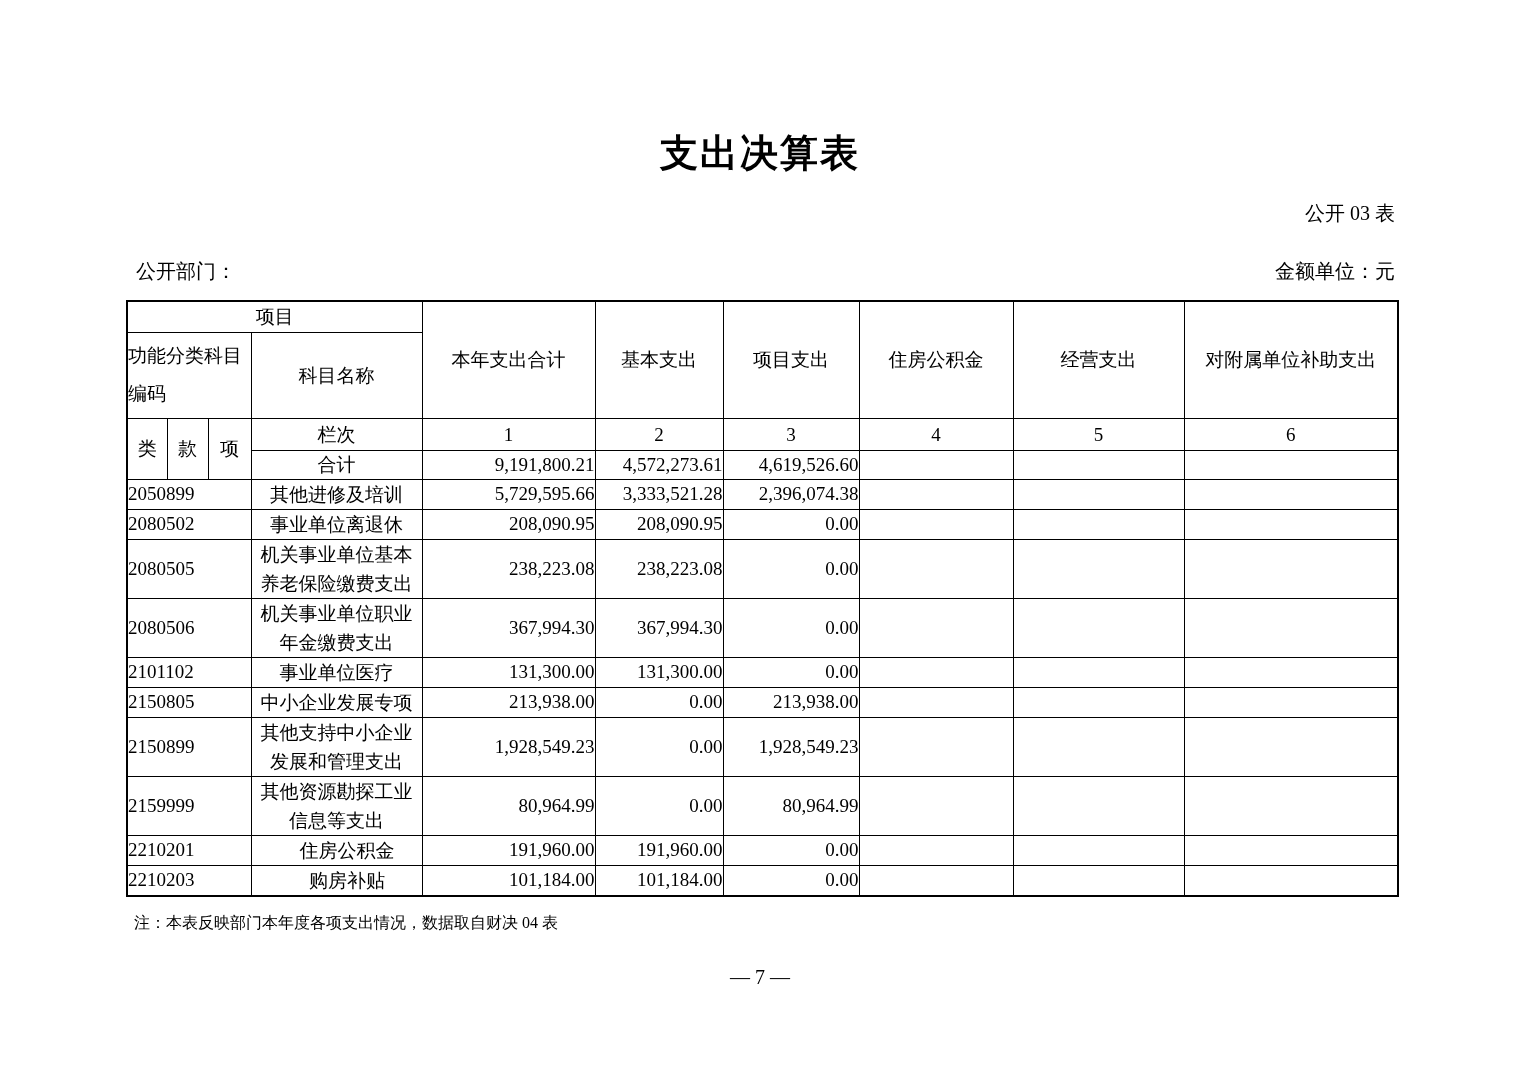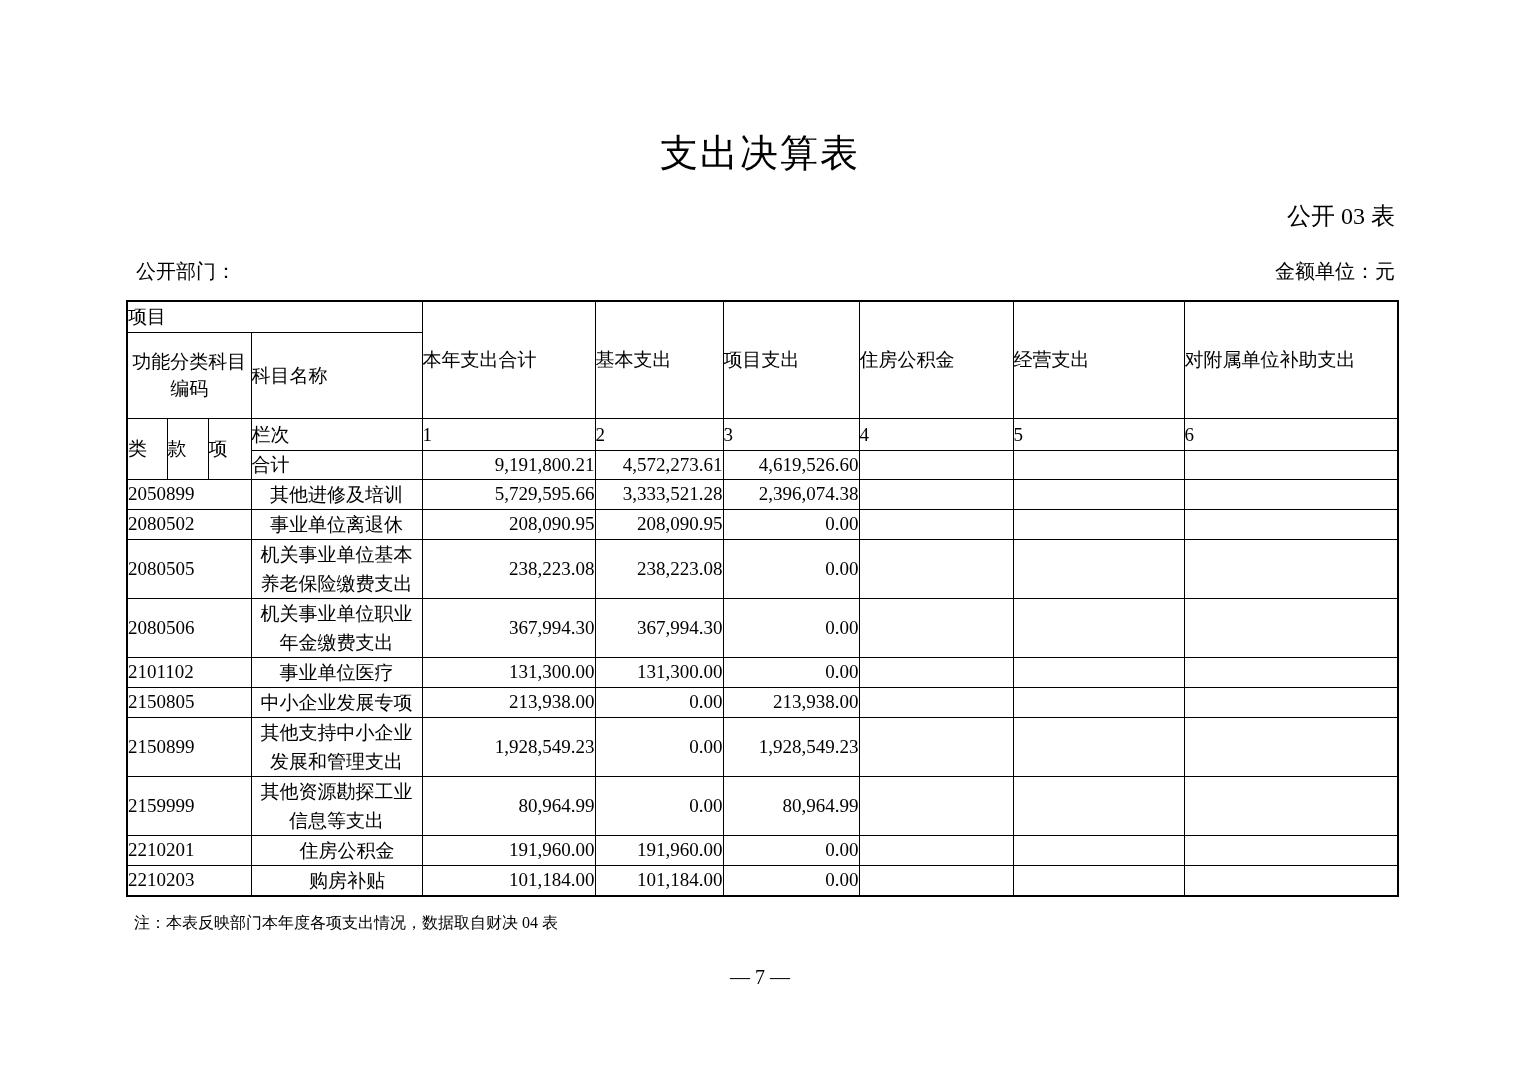--- a/index.html
+++ b/index.html
@@ -13,27 +13,27 @@
     position: relative;
     width: 1520px; height: 1074px;
     background: #ffffff;
     overflow: hidden;
   }
   .doc-title {
     position: absolute;
     top: 128px; left: 0; width: 100%;
     text-align: center;
     font-size: 38px;
-    font-weight: normal;
+    font-weight: bold;
     letter-spacing: 2px;
   }
   .form-label {
     position: absolute;
     top: 200px; right: 125px;
-    font-size: 24px;
+    font-size: 20px;
     text-align: right;
   }
   .meta-row {
     position: absolute;
     top: 258px; left: 136px; right: 125px;
     display: flex;
     justify-content: space-between;
     font-size: 20px;
   }
   table.main-table {
@@ -50,22 +50,22 @@
     vertical-align: middle;
     padding: 0;
     overflow: hidden;
     word-break: break-all;
   }
   tr.r-project   { height: 31px; }
   tr.r-codehead  { height: 86px; }
   tr.r-lanci     { height: 32px; }
   tr.r-total     { height: 29px; }
   tbody#data-rows tr { height: 27px; }
-  .hc { line-height: 27px; margin-left: 10px; }
-  .hc-code { text-align: center; line-height: 27px; padding: 0 12px; }
+  .hc { text-align: center; line-height: 27px; margin-left: 10px; }
+  .hc-code { line-height: 38px; padding: 0 12px; }
   .c-name {
     text-align: center;
     padding-left: 7px; padding-right: 4px;
     line-height: 29px;
   }
   .c-name.indent { padding-left: 21px; }
   .c-code { text-align: left; padding-left: 9px; }
   .c-num  { text-align: right; padding-right: 10px; }
   .note {
     position: absolute;

